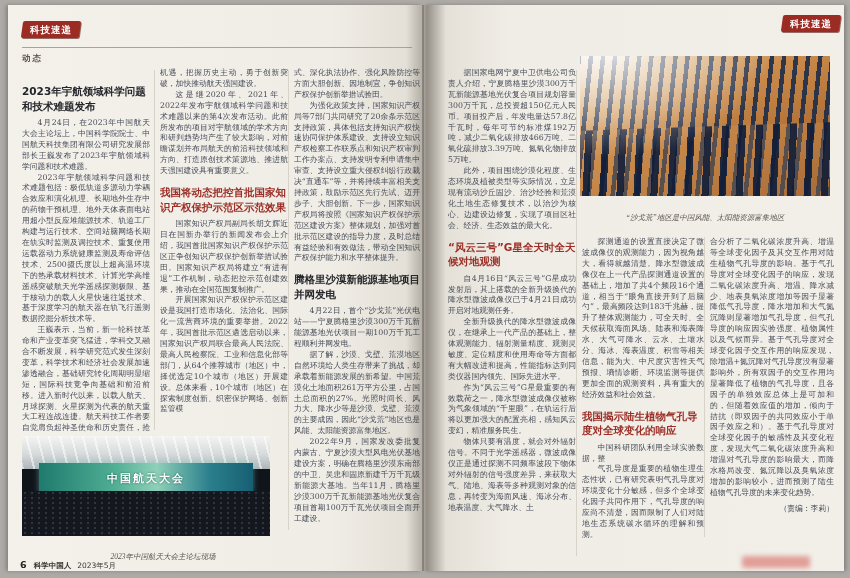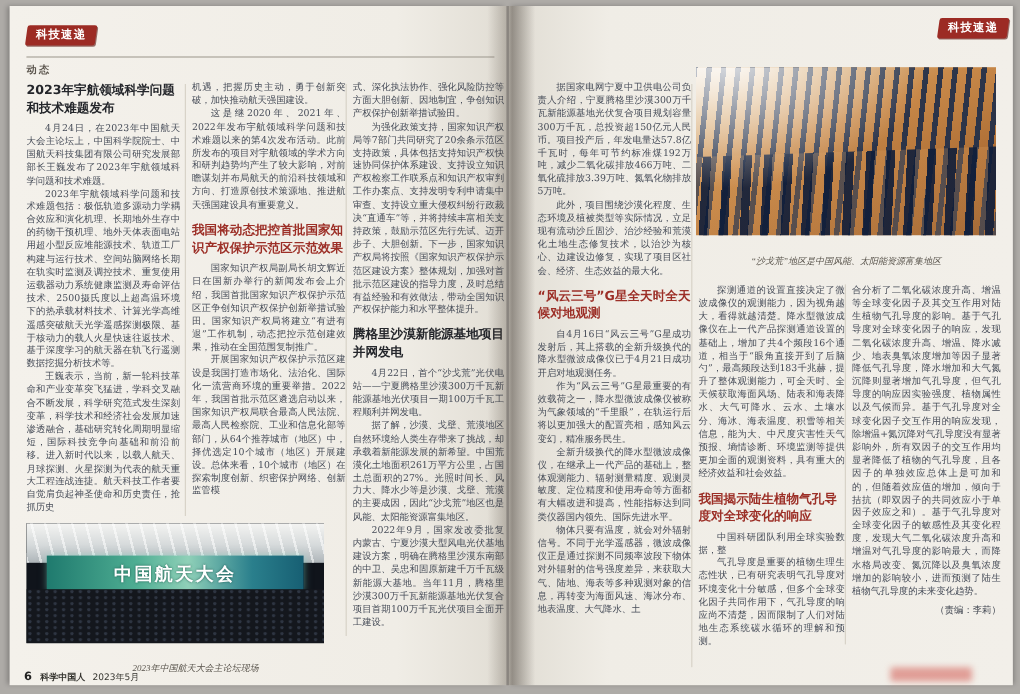--- a/index.html
+++ b/index.html
@@ -21,41 +21,41 @@
   .toprule { position:absolute; height:1px; background:#a9a49b; }
   .section-label { position:absolute; font-family:"DejaVu Sans",sans-serif; font-size:8.5px; color:#5a5throw550;
                    color:#5c564e; letter-spacing:2px;font-weight:bold; }
 
   .col { position:absolute; overflow:hidden; font-size:7.8px; line-height:10.9px;
          text-align:justify; color:#464c58; }
   .para { text-indent:2em; }
   .cont { text-indent:0; }
   .headline { font-family:"DejaVu Sans",sans-serif; font-weight:bold; color:#24262b;
               font-size:10.5px; line-height:14.5px; margin:8px 0 5px; text-align:left; text-indent:0; }
-  .headline.first { margin-top:0; }
+  .headline.first { margin-top:16px; }
   .headline.red { color:#9c2f27; }
   .byline { text-align:right; text-indent:0; margin-top:5px; color:#3f444f; }
 
   .vrule { position:absolute; width:1px; background:#d8d3c8; }
 
   .caption { position:absolute; font-family:"Liberation Serif",serif; font-style:italic;
              font-size:7.5px; color:#59544c; text-align:center;margin-top:12px; }
 
   
   #photo-conference { position:absolute; left:22px; top:436px; width:248px; height:100px;
                       background:#10141b; overflow:hidden; z-index:2; }
   #photo-conference .ceiling { position:absolute; left:0; top:0; width:100%; height:33%;
       background:linear-gradient(180deg,#f4f4f2 0%,#d6dadb 55%,#aeb5b9 100%); }
   #photo-conference .ceiling:after { content:""; position:absolute; inset:0;
       background:repeating-linear-gradient(76deg, rgba(255,255,255,.55) 0 2px, rgba(0,0,0,0) 2px 11px); }
   #photo-conference .screen { position:absolute; left:7%; top:27%; width:86%; height:30%;
       background:linear-gradient(90deg,#1f7a6e 0%,#4fae93 35%,#8fd0b8 55%,#2a7f8c 80%,#175f73 100%);
       display:flex; align-items:center; justify-content:center; box-shadow:0 0 6px rgba(120,220,200,.5); }
   #photo-conference .screen .stext { color:#fff; font-family:"DejaVu Sans",sans-serif; font-weight:bold;
-      font-size:15px; letter-spacing:2px; text-shadow:0 0 2px rgba(0,60,50,.8); }
+      font-size:11px; letter-spacing:2px; text-shadow:0 0 2px rgba(0,60,50,.8); }
   #photo-conference .audience { position:absolute; left:0; bottom:0; width:100%; height:45%;
       background-color:#14171d;
       background-image:radial-gradient(circle at 3px 2px, #2e3542 1.1px, rgba(0,0,0,0) 1.6px);
       background-size:7px 5px; }
 
   
   #photo-solar { position:absolute; left:580px; top:56px; width:250px; height:140px; overflow:hidden;
       background:linear-gradient(155deg,#ecdfcd 0%,#ddb684 16%,#c98a4a 40%,#b27238 68%,#94592a 100%); z-index:2; }
   #photo-solar .panels1 { position:absolute; inset:-10px;
       background:repeating-linear-gradient(100deg, rgba(24,42,74,.88) 0 4.5px, rgba(0,0,0,0) 4.5px 12px);
@@ -131,22 +131,22 @@
 
     <div class="badge" style="left:358px; top:10px;">
       <span>科技速递</span>
     </div>
 
     <div class="col" style="left:24px; top:63px; width:128px; height:492px;">
       <div class="para">据国家电网宁夏中卫供电公司负责人介绍，宁夏腾格里沙漠300万千瓦新能源基地光伏复合项目规划容量300万千瓦，总投资超150亿元人民币。项目投产后，年发电量达57.8亿千瓦时，每年可节约标准煤192万吨，减少二氧化碳排放466万吨、二氧化硫排放3.39万吨、氮氧化物排放5万吨。</div>
       <div class="para">此外，项目围绕沙漠化程度、生态环境及植被类型等实际情况，立足现有流动沙丘固沙、治沙经验和荒漠化土地生态修复技术，以治沙为核心、边建设边修复，实现了项目区社会、经济、生态效益的最大化。</div>
       <div class="headline red">“风云三号”G星全天时全天候对地观测</div>
       <div class="para">自4月16日“风云三号”G星成功发射后，其上搭载的全新升级换代的降水型微波成像仪已于4月21日成功开启对地观测任务。</div>
+      <div class="para">全新升级换代的降水型微波成像仪，在继承上一代产品的基础上，整体观测能力、辐射测量精度、观测灵敏度、定位精度和使用寿命等方面都有大幅改进和提高，性能指标达到同类仪器国内领先、国际先进水平。</div>
       <div class="para">作为“风云三号”G星最重要的有效载荷之一，降水型微波成像仪被称为气象领域的“千里眼”，在轨运行后将以更加强大的配置亮相，感知风云变幻，精准服务民生。</div>
-      <div class="para">全新升级换代的降水型微波成像仪，在继承上一代产品的基础上，整体观测能力、辐射测量精度、观测灵敏度、定位精度和使用寿命等方面都有大幅改进和提高，性能指标达到同类仪器国内领先、国际先进水平。</div>
       <div class="para">物体只要有温度，就会对外辐射信号。不同于光学遥感器，微波成像仪正是通过探测不同频率波段下物体对外辐射的信号强度差异，来获取大气、陆地、海表等多种观测对象的信息，再转变为海面风速、海冰分布、地表温度、大气降水、土</div>
     </div>
 
     <div class="col" style="left:158px; top:232px; width:122px; height:322px;">
       <div class="para">探测通道的设置直接决定了微波成像仪的观测能力，因为视角越大，看得就越清楚。降水型微波成像仪在上一代产品探测通道设置的基础上，增加了共4个频段16个通道，相当于“眼角直接开到了后脑勺”，最高频段达到183千兆赫，提升了整体观测能力，可全天时、全天候获取海面风场、陆表和海表降水、大气可降水、云水、土壤水分、海冰、海表温度、积雪等相关信息，能为大、中尺度灾害性天气预报、墒情诊断、环境监测等提供更加全面的观测资料，具有重大的经济效益和社会效益。</div>
       <div class="headline red">我国揭示陆生植物气孔导度对全球变化的响应</div>
       <div class="para">中国科研团队利用全球实验数据，整</div>
       <div class="para">气孔导度是重要的植物生理生态性状，已有研究表明气孔导度对环境变化十分敏感，但多个全球变化因子共同作用下，气孔导度的响应尚不清楚，因而限制了人们对陆地生态系统碳水循环的理解和预测。</div>
     </div>
 

